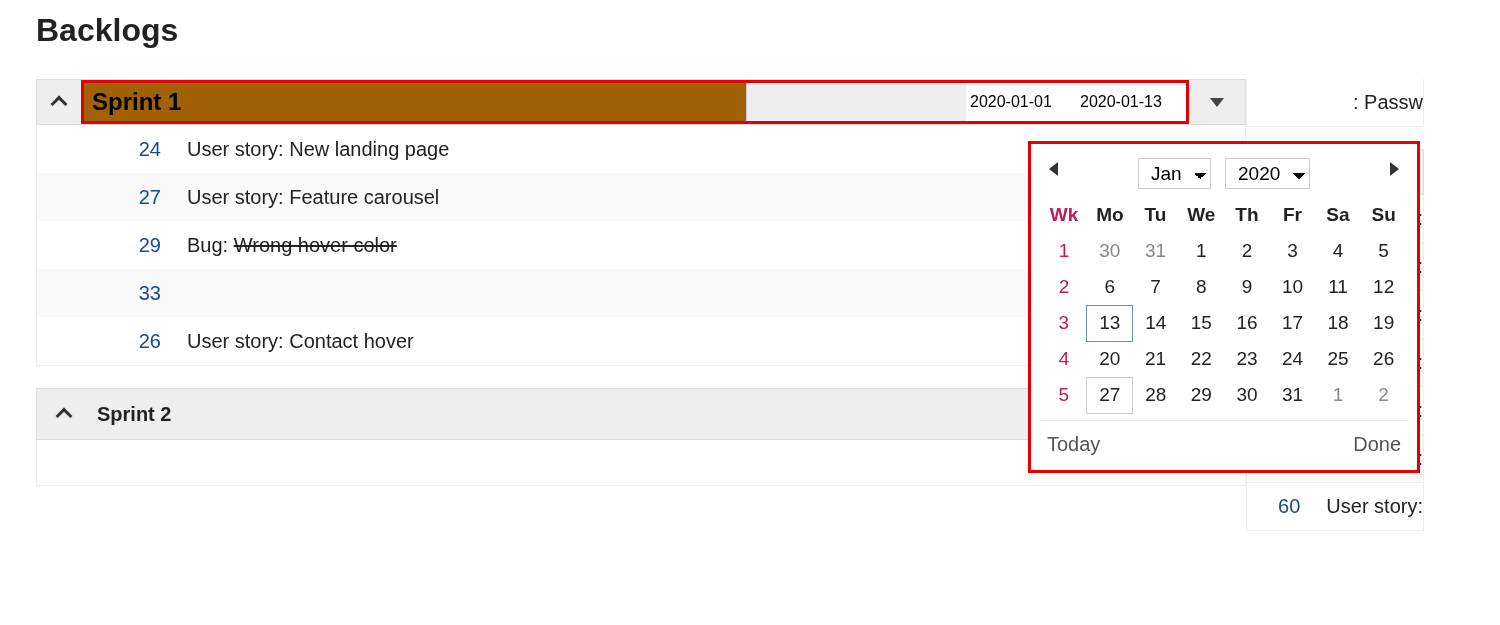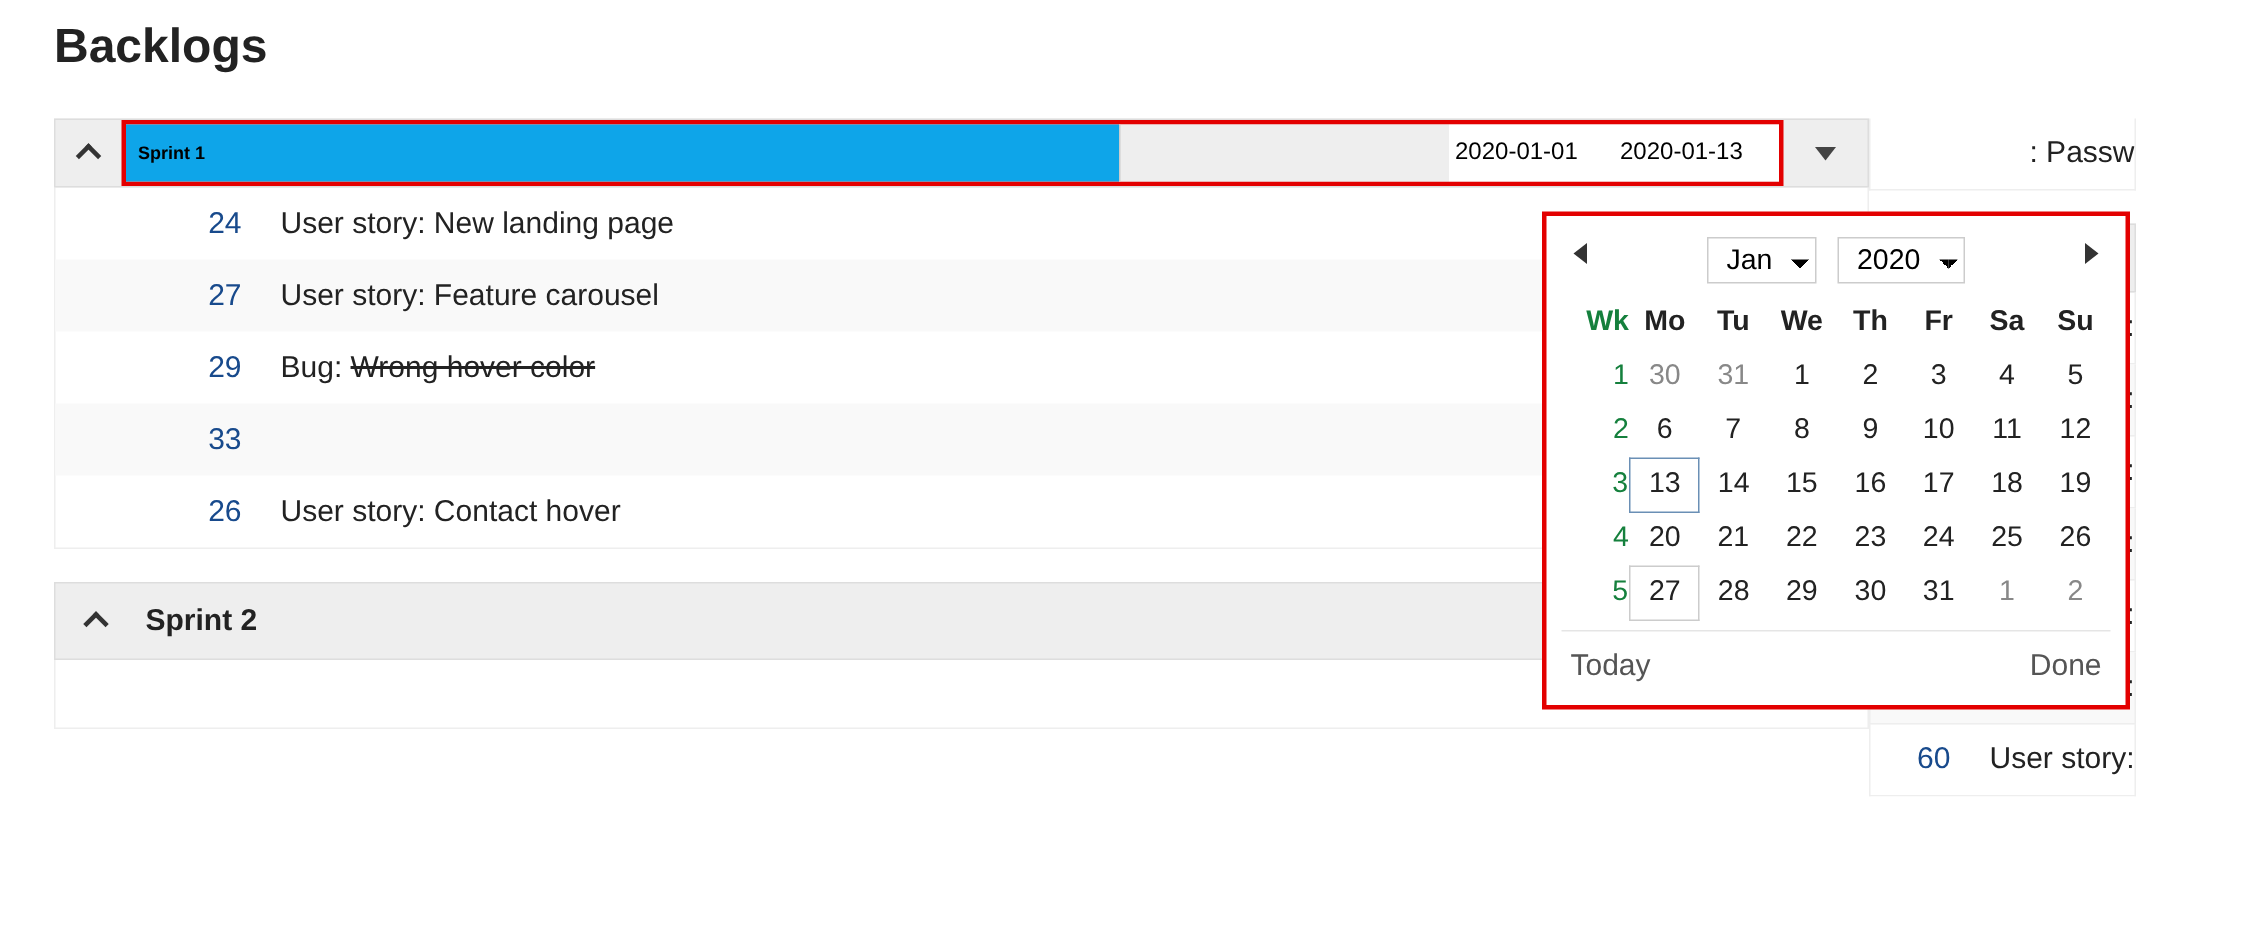--- a/index.html
+++ b/index.html
@@ -26,21 +26,21 @@
     position: relative;
   }
   .sprint-bar .expand {
     width: 44px; display:flex; align-items:center; justify-content:center;
     font-weight: 700;
   }
   .sprint-bar .caret-cell{
     width:56px; display:flex; align-items:center; justify-content:center;
   }
   .sprint-bar input.sprint-name {
-    border:none; outline:none; background:#0ea5e9; font-weight:700; font-size:12px;
+    border:none; outline:none; background:#a16207; font-weight:700; font-size:24px;
     width:100%; height:100%; padding:14px 8px;
   }
   .date-group { display:flex; align-items:stretch; }
   .date-group .date-in {
     width:110px; background:#fff; border:none; outline:none; font-size:16px; padding:0 4px;
   }
 
   .highlight-frame {
     border: 3px solid #e30000;
     display:flex; flex:1;
@@ -99,21 +99,21 @@
     background-repeat:no-repeat;
   }
   .dp-header .nav{ font-size:14px; cursor:pointer; padding:4px 6px;}
   .dp-selgroup{ display:flex; gap:14px;}
 
   table.cal{ border-collapse:collapse; width:100%; text-align:center;}
   table.cal th, table.cal td{
     width:47px; height:36px; font-size:19px;
   }
   table.cal th{ font-weight:700;}
-  table.cal th.wk, table.cal td.wk{ color:#15803d;text-align:right;}
+  table.cal th.wk, table.cal td.wk{ color:#be185d;}
   table.cal td.dim{ color:#888;}
   table.cal td.sel{ border:1px solid #6a8fb5;}
   table.cal td.hover{ border:1px solid #ccc;}
 
   .dp-foot{
     display:flex; justify-content:space-between;
     border-top:1px solid #e5e5e5;
     margin-top:6px;
     padding:12px 6px 14px 6px;
     font-size:20px; color:#555;

